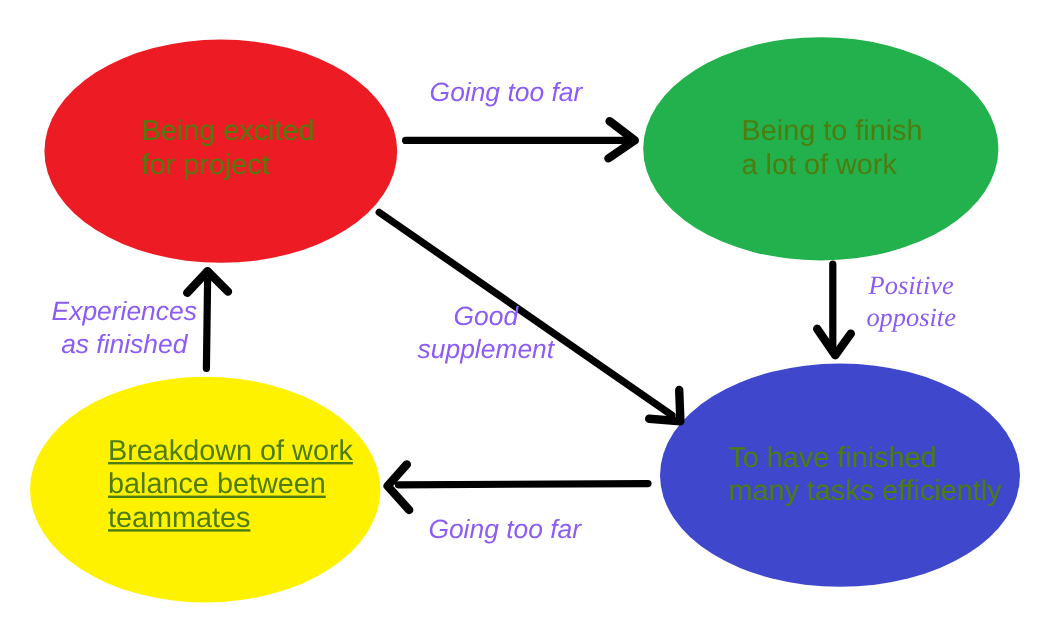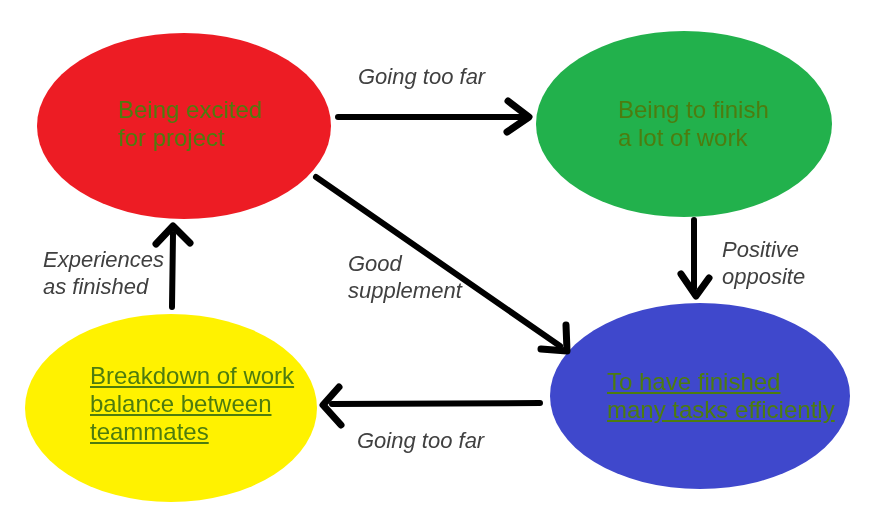--- a/index.html
+++ b/index.html
@@ -23,26 +23,26 @@
   .node-label {
     position: absolute;
     color: #4d7c0f;
     font-size: 24px;
     line-height: 28px;
     white-space: pre-line;
     text-align: left;
   }
   .edge-label {
     position: absolute;
-    color: #404040;
+    color: #8b5cf6;
     font-size: 22px;
     line-height: 27px;
     font-style: italic;
     white-space: pre-line;
-    text-align: left;
+    text-align: center;
   }
 </style>
 </head>
 <body>
 
 <div class="canvas">
 
   <svg width="870" height="525" viewBox="0 0 870 525">
 
     <ellipse cx="184" cy="126" rx="147" ry="93" fill="#ED1C24"></ellipse>
@@ -69,25 +69,25 @@
     </g>
   </svg>
 
   <div class="node-label" style="left:118px; top:96px;">Being excited
 for project</div>
   <div class="node-label" style="left:618px; top:96px;">Being to finish
 a lot of work</div>
   <div class="node-label" style="left:90px; top:362px;text-decoration:underline;">Breakdown of work
 balance between
 teammates</div>
-  <div class="node-label" style="left:607px; top:368px;text-decoration:underline;">To have finished
+  <div class="node-label" style="left:607px; top:368px;">To have finished
 many tasks efficiently</div>
 
   <div class="edge-label" style="left:358px; top:63px;">Going too far</div>
-  <div class="edge-label" style="left:722px; top:236px;">Positive
+  <div class="edge-label" style="left:722px; top:224px;font-family:Liberation Serif, serif;">Positive
 opposite</div>
   <div class="edge-label" style="left:348px; top:250px;">Good
 supplement</div>
   <div class="edge-label" style="left:357px; top:427px;">Going too far</div>
   <div class="edge-label" style="left:43px; top:246px;">Experiences
 as finished</div>
 
 </div>
 
 </body></html>

